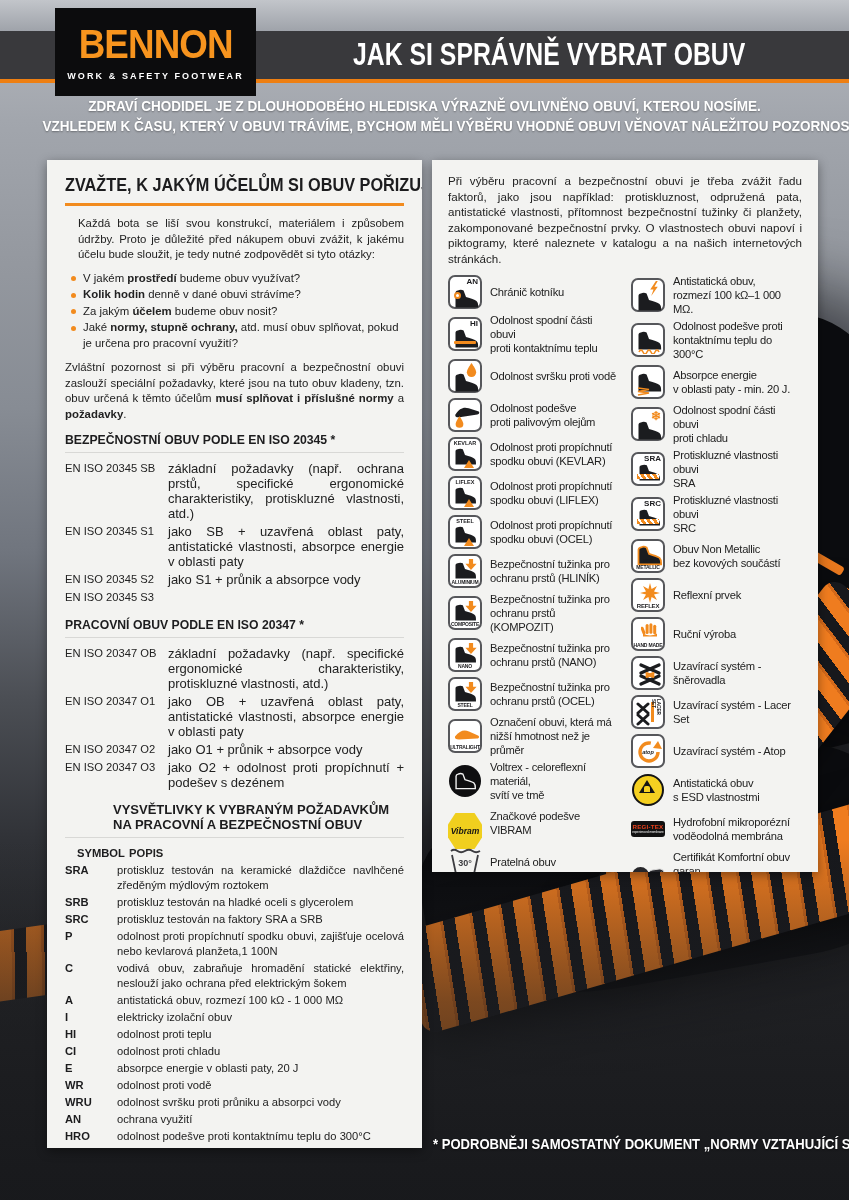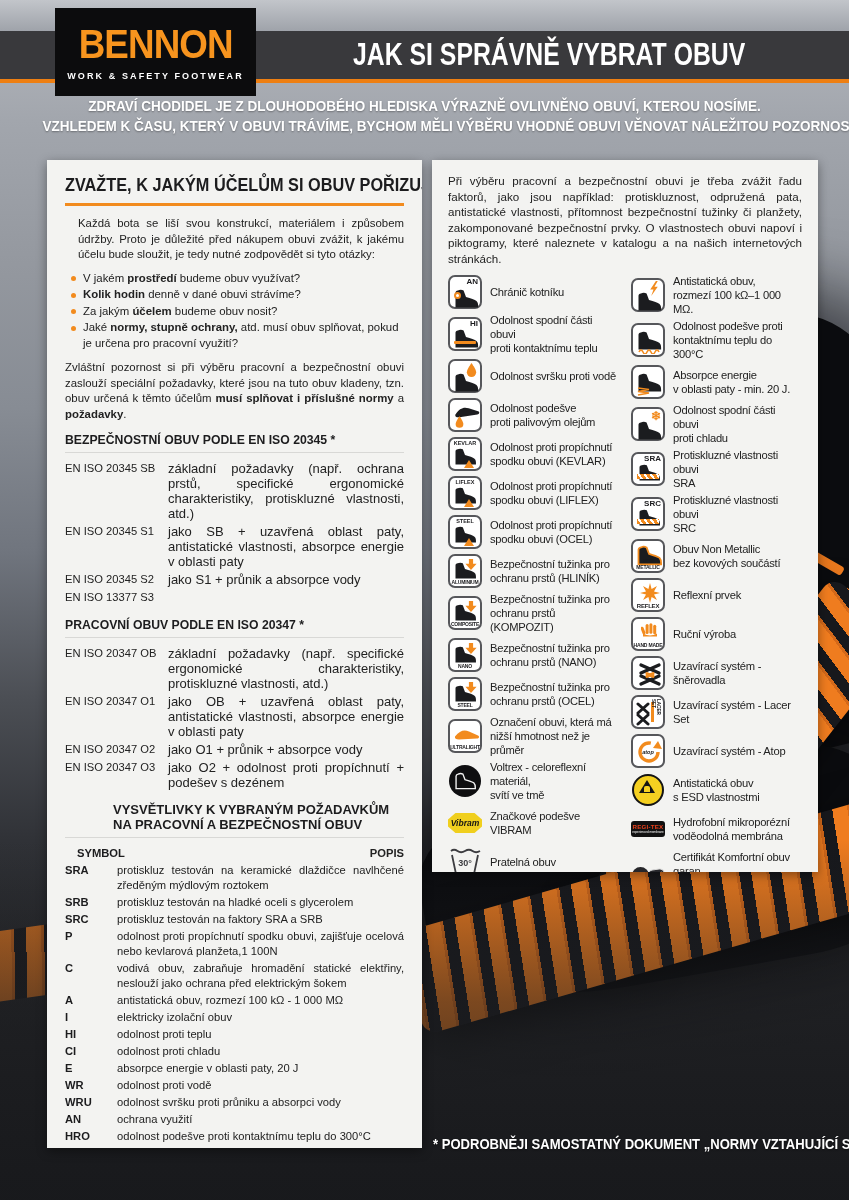--- a/index.html
+++ b/index.html
@@ -57,21 +57,21 @@
   .sec-head { font-size:13px; font-weight:bold; color:#1c1c1e; transform:scaleX(.94); transform-origin:left; white-space:nowrap; }
   .sec-head.wrap { white-space:normal; line-height:15px;margin-left:48px; }
   .sec-rule { height:1px; background:#d8d8d6; margin:5px 0 8px 0; }
   .defs { display:grid; grid-template-columns:97px 1fr; column-gap:6px; row-gap:3px; margin-bottom:12px; }
   .defs .term { font-size:11.2px; line-height:15px; color:#222; white-space:nowrap; }
   .defs .desc { font-size:13px; line-height:15px; color:#222; text-align:justify; }
   .legend { display:grid; grid-template-columns:46px 1fr; column-gap:6px; row-gap:2px; }
   .legend .sym { font-size:11.2px; line-height:15px; font-weight:bold; color:#1c1c1e; }
   .legend .sym.hdr, .legend .dsc.hdr { font-weight:bold;margin-left:12px; }
   .legend .dsc { font-size:11.2px; line-height:15px; color:#222; text-align:justify; }
-  .legend .dsc.plain { text-align:right; }
+  .legend .dsc.plain { text-align:left; }
 
   
   .picto-grid { display:grid; grid-template-columns:1fr 1fr; column-gap:12px; margin-top:8px; }
   .prow { display:flex; align-items:center; gap:8px; min-height:36px; margin-bottom:3px; }
   .cap { font-size:11.2px; line-height:14px; color:#222; letter-spacing:-.25px; white-space:pre-line; }
   .picto { position:relative; width:34px; height:34px; flex:0 0 34px; background:#fff;
     border:2px solid #56575b; border-radius:7px; }
   .picto-free { position:relative; width:34px; height:34px; flex:0 0 34px; }
   .boot { position:absolute; left:3px; top:9px; } .boot.low { top:11px; } .boot.mid { top:8px; }
   .b-tr { position:absolute; top:1px; right:2px; font-weight:bold; font-size:8px; color:#1b1b1e; line-height:1; }
@@ -81,21 +81,21 @@
   .sole-bar { position:absolute; left:4px; right:4px; bottom:5px; height:3.5px; background:#f28b1e; border-radius:1px; }
   .sole-stripes { position:absolute; left:4px; right:4px; bottom:5px; height:5px;
     background:repeating-linear-gradient(55deg,#f28b1e 0 3px,#fff 3px 5px); }
   .drop { position:absolute; }
   .spike { position:absolute; width:0; height:0; border-left:5px solid transparent; border-right:5px solid transparent; border-bottom:8px solid #f28b1e; }
   .arrow-dn { position:absolute; top:1px; right:2px; }
   .flake { position:absolute; top:1px; right:2px; color:#f28b1e; font-size:12px; line-height:1; font-weight:bold; }
   .starburst { position:absolute; left:7px; top:3px; width:20px; height:20px; background:#f28b1e;
     clip-path:polygon(50% 0,58% 30%,85% 15%,70% 42%,100% 50%,70% 58%,85% 85%,58% 70%,50% 100%,42% 70%,15% 85%,30% 58%,0 50%,30% 42%,15% 15%,42% 30%); }
   .vert-txt { position:absolute; right:2px; top:2px; bottom:8px; writing-mode:vertical-rl; font-size:4.6px; font-weight:bold; color:#1b1b1e; }
-  .vibram-oct { position:absolute; left:0; top:7px; width:34px; height:20px; background:#f0cf1e;
+  .vibram-oct { position:absolute; left:0; top:7px; width:34px; height:36px; background:#f0cf1e;
     clip-path:polygon(22% 0,78% 0,100% 32%,100% 68%,78% 100%,22% 100%,0 68%,0 32%);
     display:flex; align-items:center; justify-content:center; }
   .vibram-oct span { font-style:italic; font-weight:bold; font-size:8.5px; color:#151515; }
   .volt-circle { position:absolute; left:1px; top:1px; width:32px; height:32px; border-radius:50%; background:#0e0e10; }
   .esd-circle { position:absolute; left:1px; top:1px; width:32px; height:32px; border-radius:50%; background:#f5d021; border:2px solid #141414; }
   .esd-tri { position:absolute; left:8px; top:7px; width:0; height:0; border-left:8px solid transparent; border-right:8px solid transparent; border-bottom:13px solid #141414; }
   .esd-hand { position:absolute; left:13px; top:13px; width:6px; height:6px; background:#f5d021; border-radius:2px 2px 0 0; }
   .regitex { position:absolute; left:0; top:9px; width:34px; height:16px; background:#111; border-radius:3px;
     display:flex; flex-direction:column; align-items:center; justify-content:center; }
   .regitex .rt { color:#e8401c; font-weight:bold; font-size:6.2px; line-height:1.1; letter-spacing:.2px; }
@@ -152,21 +152,21 @@
 
     <div class="sec-head">BEZPEČNOSTNÍ OBUV PODLE EN ISO 20345 *</div>
     <div class="sec-rule"></div>
     <div class="defs">
       <div class="term">EN ISO 20345 SB</div>
       <div class="desc">základní požadavky (např. ochrana prstů, specifické ergonomické charakteristiky, protiskluzné vlastnosti, atd.)</div>
       <div class="term">EN ISO 20345 S1</div>
       <div class="desc">jako SB + uzavřená oblast paty, antistatické vlastnosti, absorpce energie v oblasti paty</div>
       <div class="term">EN ISO 20345 S2</div>
       <div class="desc">jako S1 + průnik a absorpce vody</div>
-      <div class="term">EN ISO 13377 S3</div>
+      <div class="term">EN ISO 20345 S3</div>
     </div>
 
     <div class="sec-head">PRACOVNÍ OBUV PODLE EN ISO 20347 *</div>
     <div class="sec-rule"></div>
     <div class="defs">
       <div class="term">EN ISO 20347 OB</div>
       <div class="desc">základní požadavky (např. specifické ergonomické charakteristiky, protiskluzné vlastnosti, atd.)</div>
       <div class="term">EN ISO 20347 O1</div>
       <div class="desc">jako OB + uzavřená oblast paty, antistatické vlastnosti, absorpce energie v oblasti paty</div>
       <div class="term">EN ISO 20347 O2</div>

